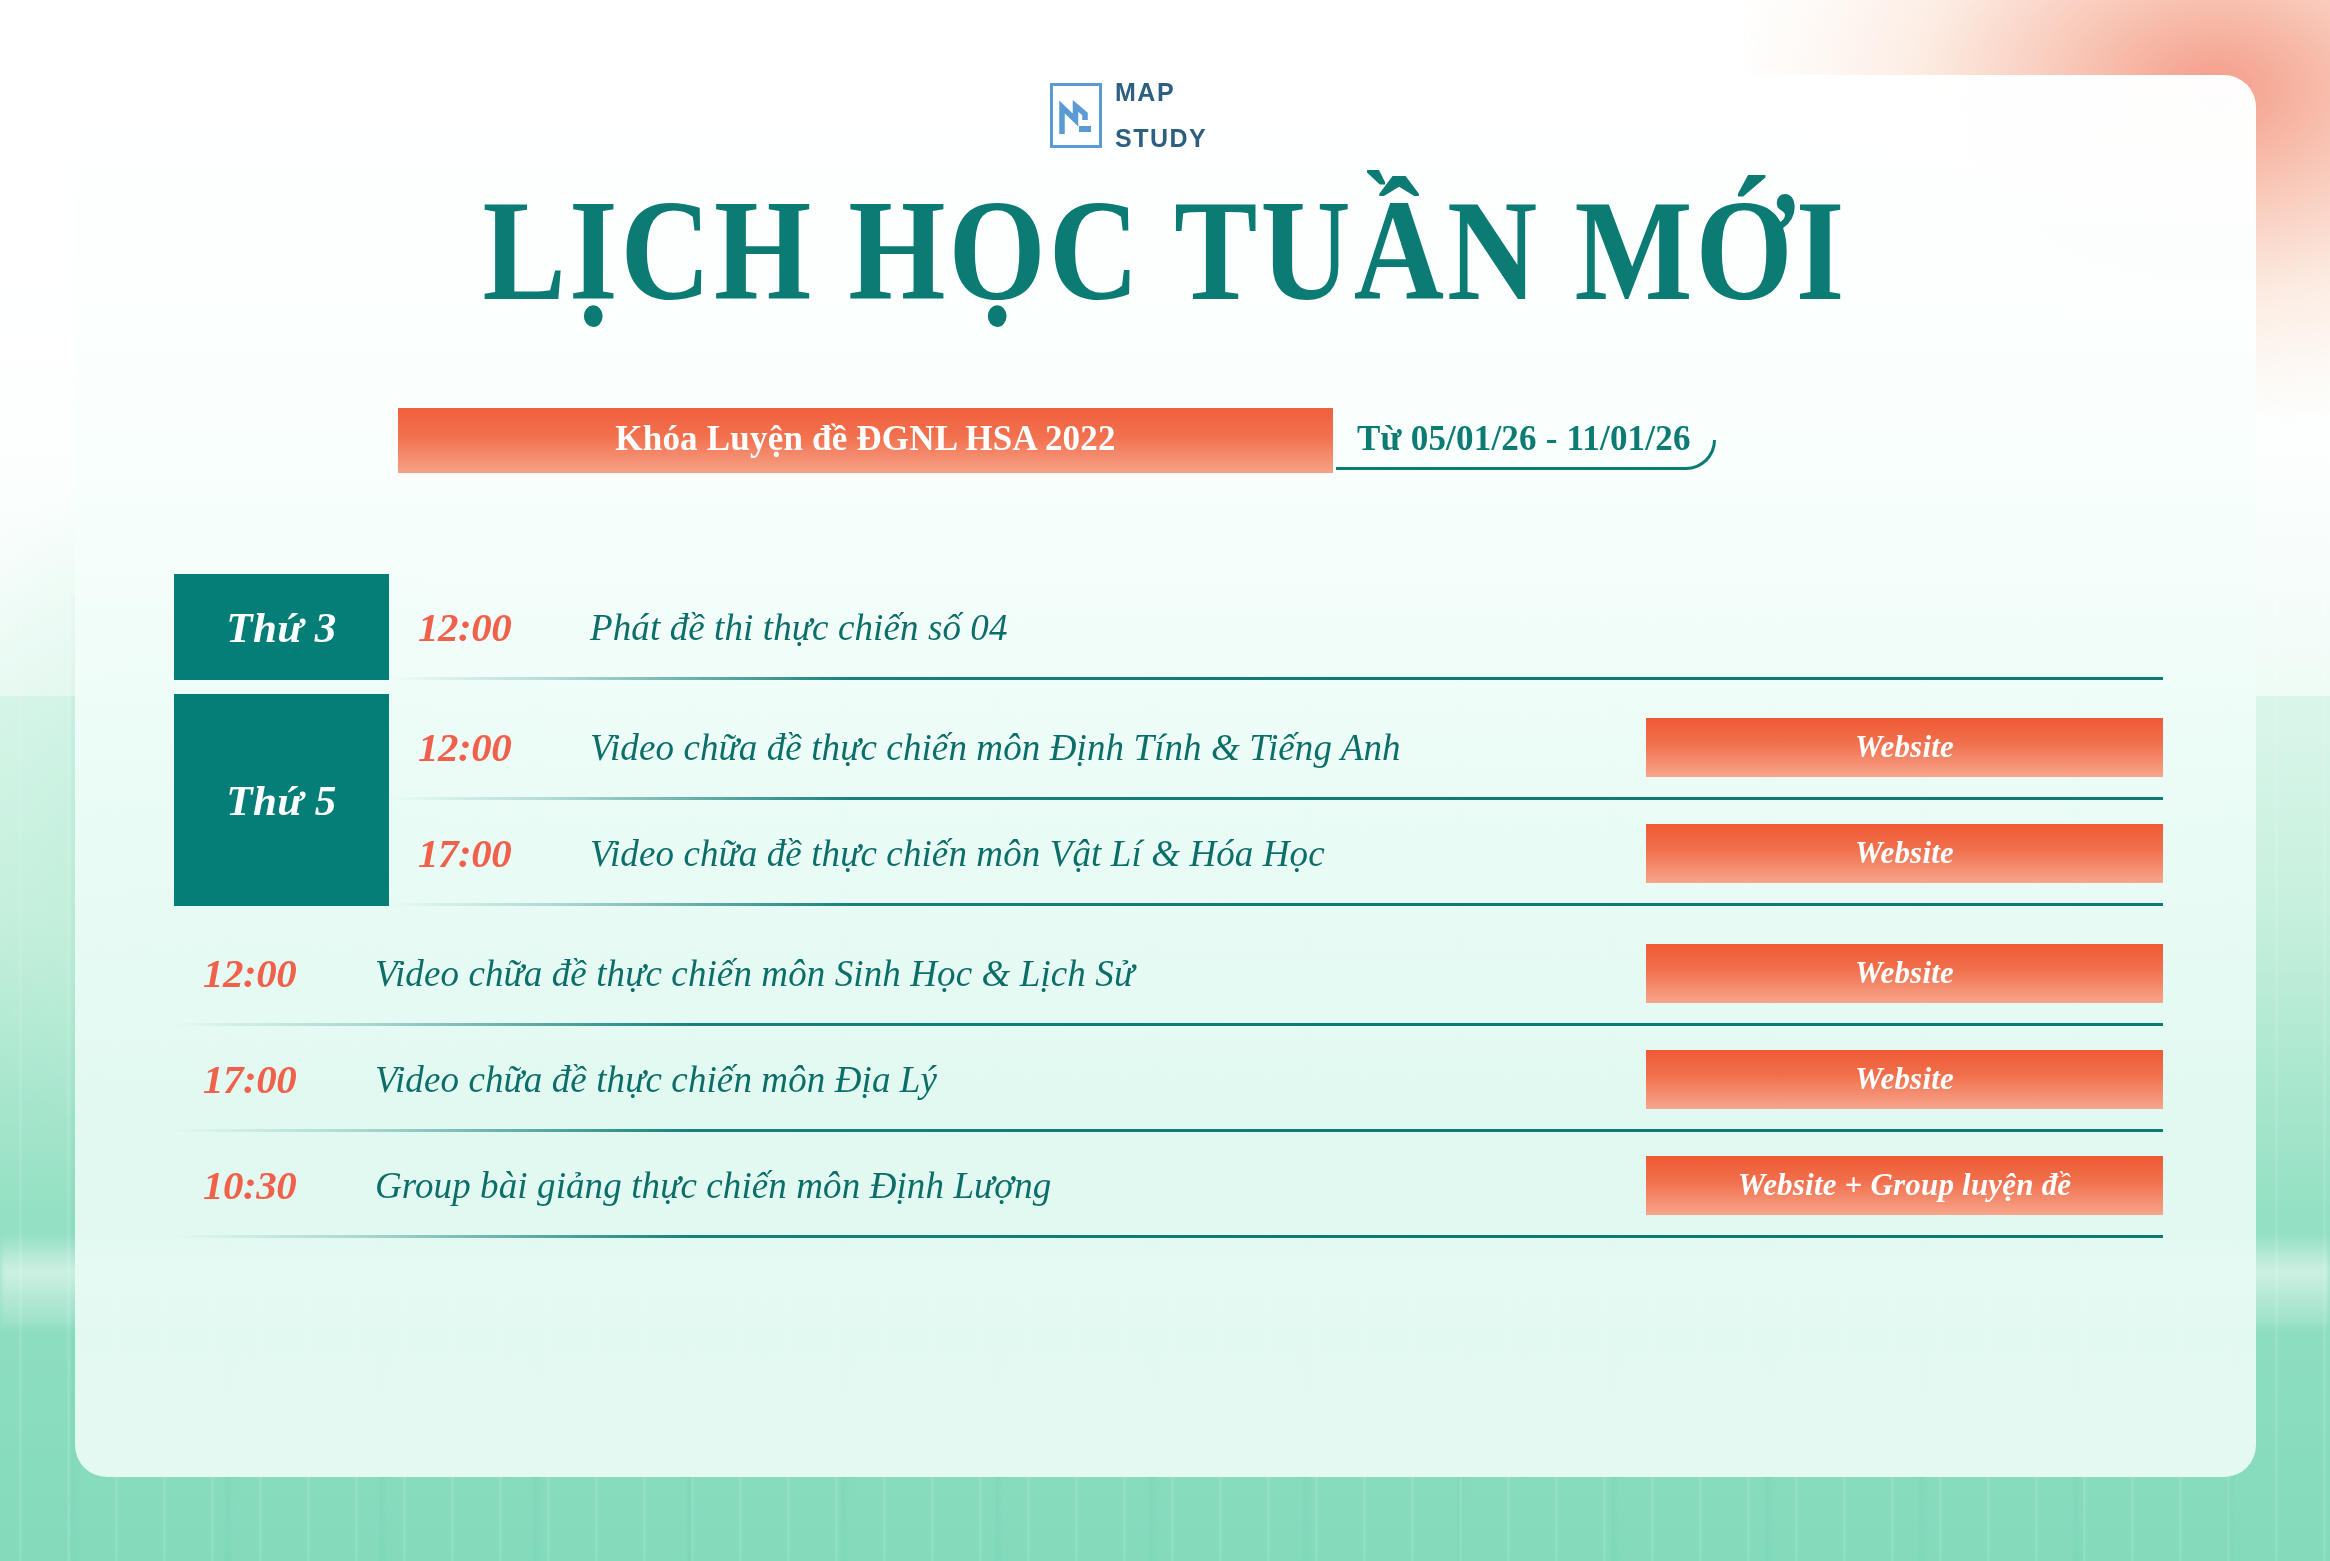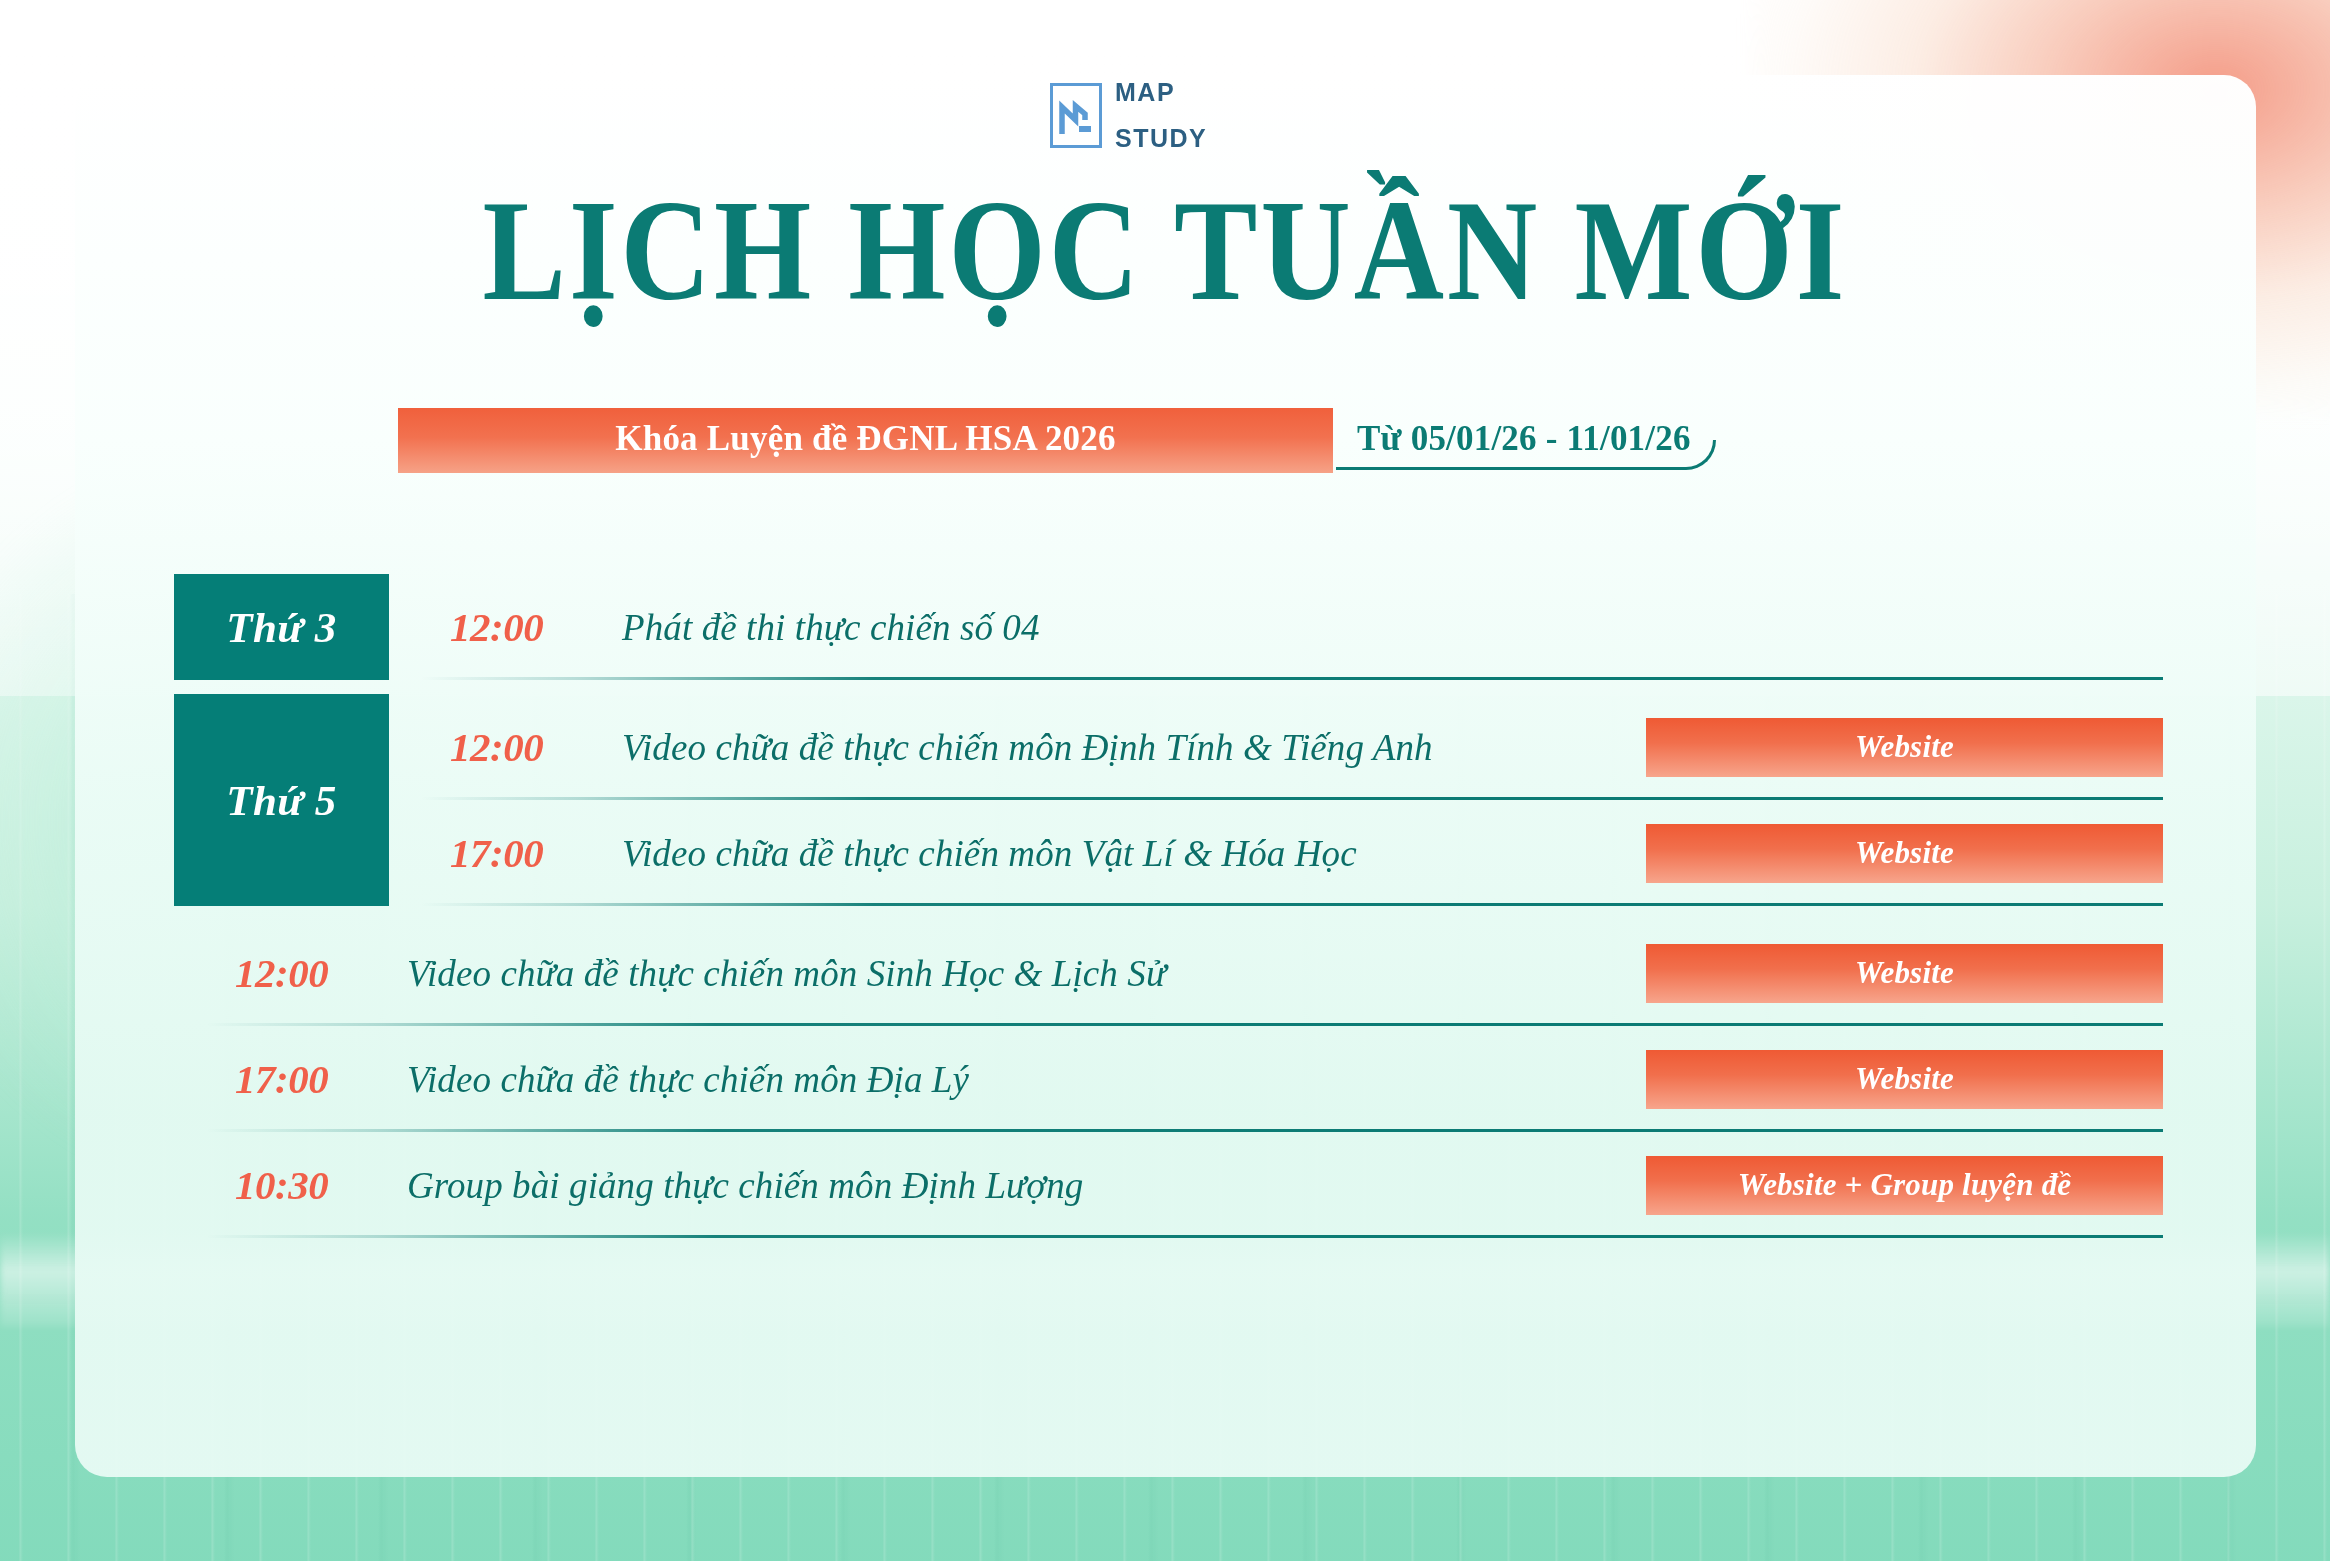--- a/index.html
+++ b/index.html
@@ -170,21 +170,20 @@
     letter-spacing:0.5px;
   }
 
   .rows { flex:1 1 auto; display:flex; flex-direction:column; }
 
   .row {
     display:flex; align-items:center;
     height:106px;
     position:relative;
     padding-left:29px;
-    margin-left:32px;
   }
   .row-time {
     flex:0 0 149px;
     color:#F0604A;
     font-size:41px;
     font-weight:700;
     letter-spacing:-0.5px;
   }
   .row-divider {
     flex:0 0 0px;
@@ -249,21 +248,21 @@
   </div>
   <div class="logo-words">
     <span>MAP</span>
     <span>STUDY</span>
   </div>
 </div>
 
 <div class="title">LỊCH HỌC TUẦN MỚI</div>
 
 <div class="subrow">
-  <div class="course-badge">Khóa Luyện đề ĐGNL HSA 2026</div>
+  <div class="course-badge">Khóa Luyện đề ĐGNL HSA 2022</div>
   <div class="date-wrap">
     <div class="date-text">Từ 05/01/26 - 11/01/26</div>
     <div class="date-underline"></div>
   </div>
 </div>
 
 <div class="schedule" id="schedule">
     <div class="day-block">
       <div class="day-badge">Thứ 3</div>
       <div class="rows">

